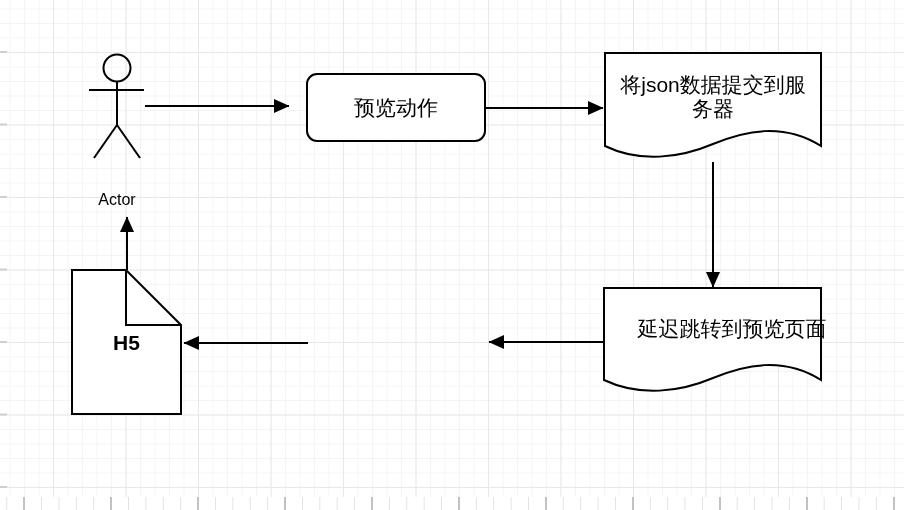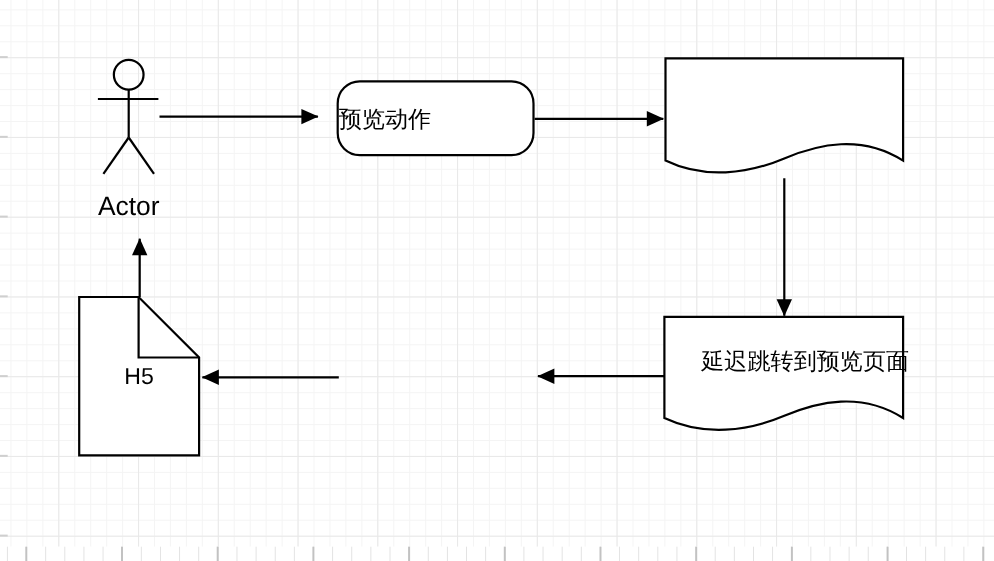--- a/index.html
+++ b/index.html
@@ -37,31 +37,31 @@
     background-size:87px 13px,17.4px 13px;
     background-position:23px 0,6.3px 0;
   }
   svg.diagram{position:absolute;left:0;top:0;z-index:2;}
   .shape{fill:#ffffff;stroke:#000000;stroke-width:2;}
   .edge{stroke:#000000;stroke-width:2;fill:none;}
   .figline{stroke:#000000;stroke-width:2;fill:none;}
 
   .node-box{
     position:absolute;z-index:3;
-    background:#ffffff;border:2px solid #000000;border-radius:21px;
+    background:#ffffff;border:2px solid #000000;border-radius:11px;
     box-sizing:border-box;
-    display:flex;align-items:center;justify-content:flex-start;
+    display:flex;align-items:center;justify-content:center;
     font-size:21px;
   }
   .node-label{
     position:absolute;z-index:4;
     display:flex;align-items:center;justify-content:center;
     text-align:center;font-size:21px;line-height:24px;
   }
-  .actor-label{font-size:24px;}
+  .actor-label{font-size:16px;margin-top:12px;}
 </style>
 </head>
 <body>
 
 <div class="screen">
 
   <div class="canvas"></div>
   <div class="left-ticks"></div>
   <div class="footer-strip"></div>
 
@@ -95,20 +95,21 @@
     <line class="edge" x1="604" y1="342" x2="489" y2="342" marker-end="url(#arrowhead)"></line>
     <line class="edge" x1="308" y1="343" x2="184" y2="343" marker-end="url(#arrowhead)"></line>
     <line class="edge" x1="127" y1="270" x2="127" y2="217" marker-end="url(#arrowhead)"></line>
   </svg>
 
   <div class="node-box" style="left:306px;top:73px;width:180px;height:69px;">
     <span>预览动作</span>
   </div>
 
 
+  <div class="node-label" style="left:611px;top:56px;width:204px;height:82px;">将json数据提交到服务器</div>
 
   <div class="node-label" style="left:604px;top:290px;width:256px;height:78px;">延迟跳转到预览页面</div>
 
-  <div class="node-label" style="left:72px;top:330px;width:109px;height:26px;">H5</div>
+  <div class="node-label" style="left:72px;top:330px;width:109px;height:26px;font-weight:bold;">H5</div>
 
   <div class="node-label actor-label" style="left:67px;top:177px;width:100px;height:22px;">Actor</div>
 
 </div>
 
 </body></html>

